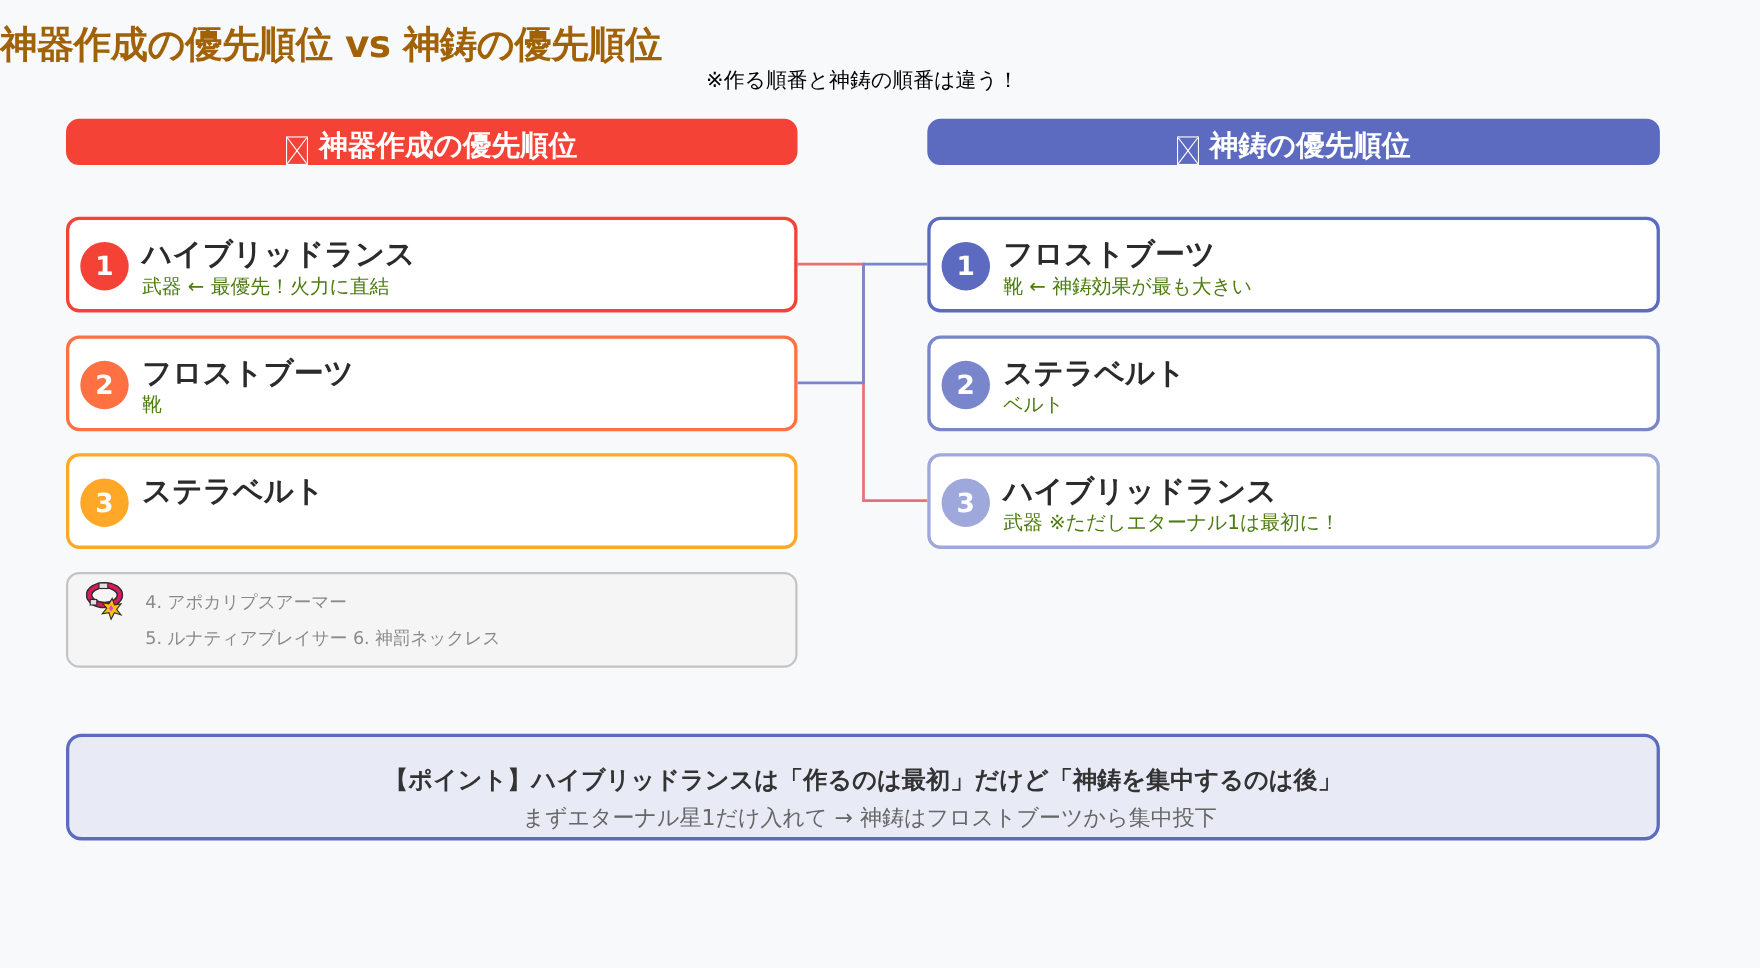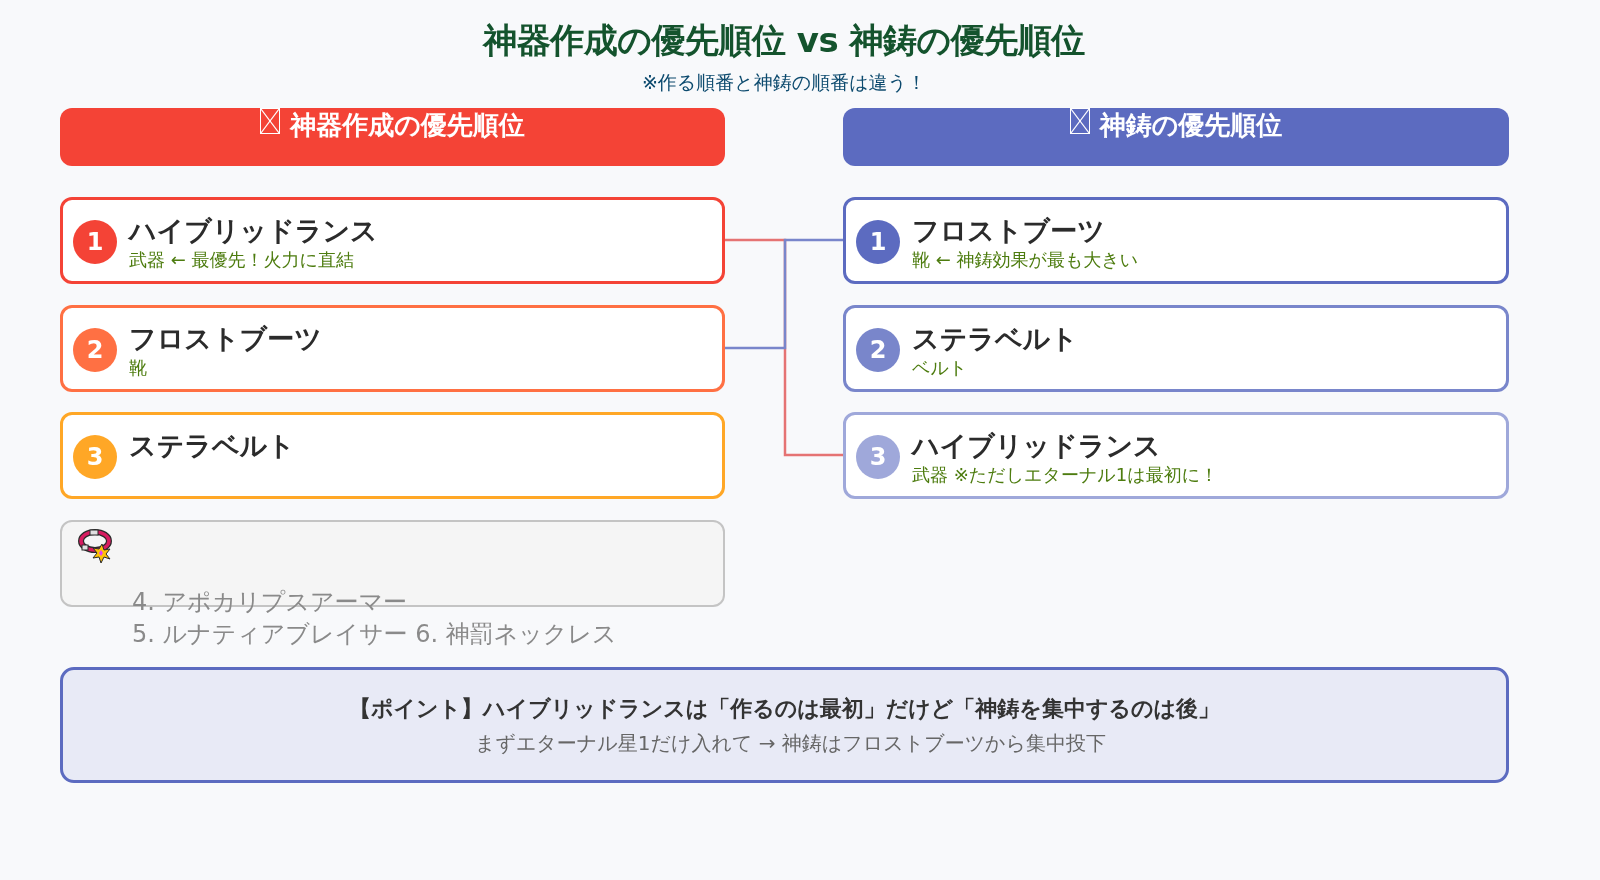--- a/index.html
+++ b/index.html
@@ -1,43 +1,43 @@
 <!DOCTYPE html>
 <html><head>
 <meta charset="utf-8">
 <style>
   * { box-sizing: border-box; margin: 0; padding: 0; }
   html, body { width: 1600px; height: 880px; background: #F8F9FB; overflow: hidden; }
   body { position: relative; font-family: "DejaVu Sans", "Liberation Sans", sans-serif; color: #333; }
 
-  .title { position: absolute; left: 0; top: 18px; width: 1568px; text-align: center; font-size: 34px; font-weight: bold; color: #14532d; letter-spacing: -0.5px; }
-  .subtitle { position: absolute; left: 0; top: 70px; width: 1568px; text-align: center; font-size: 19px; color: #0c4a6e; }
+  .title { position: absolute; left: 0; top: 18px; width: 1568px; font-size: 34px; font-weight: bold; color: #a16207; letter-spacing: -0.5px; }
+  .subtitle { position: absolute; left: 0; top: 60px; width: 1568px; text-align: center; font-size: 19px; color: #000000; }
 
-  .col-header { position: absolute; top: 108px; height: 58px; border-radius: 12px; color: #fff; font-size: 26px; font-weight: bold; display: flex; align-items: flex-start; justify-content: center; gap: 10px; }
+  .col-header { position: absolute; top: 108px; height: 42px; border-radius: 12px; color: #fff; font-size: 26px; font-weight: bold; display: flex; align-items: flex-end; justify-content: center; gap: 10px; }
   .col-header.left { left: 60px; width: 665px; background: #F44336; }
   .col-header.right { left: 843px; width: 666px; background: #5C6BC0; }
   .hdr-icon { display: inline-block; width: 20px; height: 26px; border: 1.5px solid #fff; position: relative; }
   .hdr-icon svg { position: absolute; left: 0; top: 0; width: 100%; height: 100%; }
 
   .card { position: absolute; height: 87px; background: #fff; border-radius: 12px; border: 3px solid #ccc; }
   .card.left { left: 60px; width: 665px; }
   .card.right { left: 843px; width: 666px; }
   .badge { position: absolute; left: 10px; top: 20px; width: 44px; height: 44px; border-radius: 50%; color: #fff; font-weight: bold; font-size: 24px; display: flex; align-items: center; justify-content: center; }
   .card-title { position: absolute; left: 66px; top: 13px; font-size: 27px; font-weight: bold; color: #2b2b2b; white-space: nowrap; }
   .card-sub { position: absolute; left: 66px; top: 48px; font-size: 18px; color: #4d7c0f; white-space: nowrap; }
 
   .others { position: absolute; left: 60px; top: 520px; width: 665px; height: 87px; background: #F5F5F5; border: 2px solid #C4C4C4; border-radius: 12px; }
   .others .ring-icon { position: absolute; left: 16px; top: 6px; width: 36px; height: 36px; }
-  .others .line { position: absolute; left: 70px; font-size: 24px; color: #8a8a8a; white-space: nowrap; margin-top: 48px; }
+  .others .line { position: absolute; left: 70px; font-size: 16px; color: #8a8a8a; white-space: nowrap; }
   .others .line1 { top: 16px; }
   .others .line2 { top: 48px; }
 
   .connector { position: absolute; left: 0; top: 0; width: 1600px; height: 880px; pointer-events: none; }
 
-  .point-box { position: absolute; left: 60px; top: 667px; width: 1449px; height: 116px; background: #E8EAF6; border: 3px solid #5C6BC0; border-radius: 14px; text-align: center; }
+  .point-box { position: absolute; left: 60px; top: 667px; width: 1449px; height: 97px; background: #E8EAF6; border: 3px solid #5C6BC0; border-radius: 14px; text-align: center; }
   .point-main { position: absolute; left: 0; right: 0; top: 24px; font-size: 22px; font-weight: bold; color: #333; }
   .point-sub { position: absolute; left: 12px; right: 0; top: 60px; font-size: 20px; color: #666; }
 </style>
 </head>
 <body>
 
 <div class="title">神器作成の優先順位 vs 神鋳の優先順位</div>
 <div class="subtitle">※作る順番と神鋳の順番は違う！</div>
 
 <div class="col-header left">

